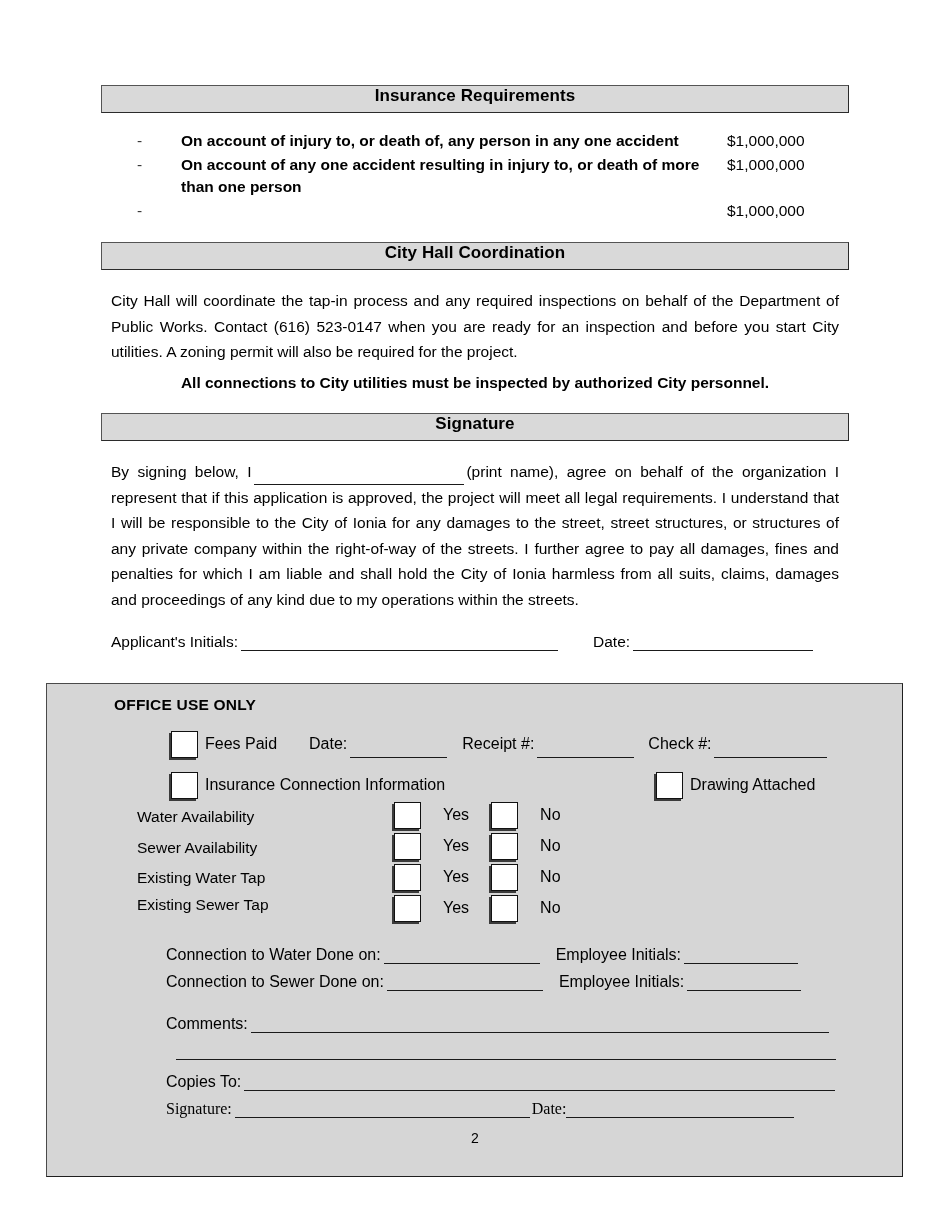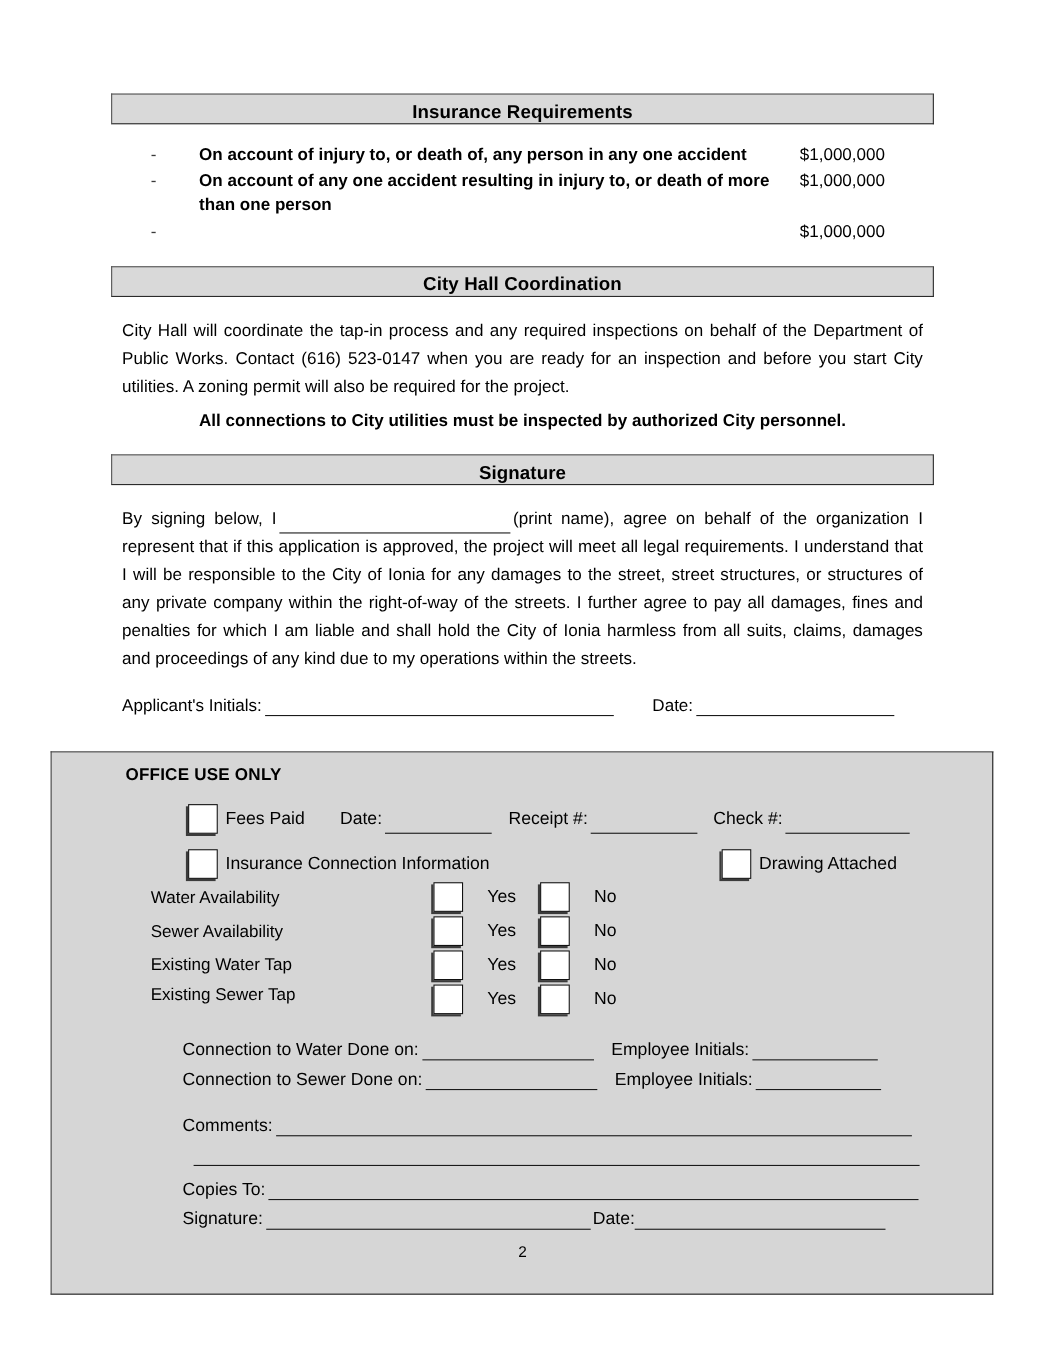--- a/index.html
+++ b/index.html
@@ -28,21 +28,21 @@
   .section-bar {
     position: absolute;
     left: 101px;
     width: 748px;
     height: 28px;
     background: #d9d9d9;
     border: 1.5px solid #545454;
     border-bottom-color: #2b2b2b;
     border-right-color: #2b2b2b;
     display: flex;
-    align-items: flex-end;
+    align-items: flex-start;
     justify-content: center;
   }
   .section-bar span {
     font-size: 17px;
     font-weight: bold;
     letter-spacing: 0.1px;
   }
 
   
   .ins-list {
@@ -271,21 +271,21 @@
     <div class="row-abs" style="left:119px; top:331px;">
       <span>Comments:</span><span class="ul" style="width:578px;"></span>
     </div>
 
     <div class="under-rule" style="left:129px; top:375px; width:660px;"></div>
 
     <div class="row-abs" style="left:119px; top:389px;">
       <span>Copies To:</span><span class="ul" style="width:591px;"></span>
     </div>
 
-    <div class="row-abs" style="left:119px; top:416px;">
+    <div class="row-abs" style="left:119px; top:416px;font-family:Liberation Serif, serif;">
       <span>Signature:</span><span class="ul" style="width:295px;"></span><span>Date:</span><span class="ul" style="width:228px; margin-left:0;"></span>
     </div>
 
   </div>
 
   <div class="page-num">2</div>
 
 </div>
 
 </body></html>

